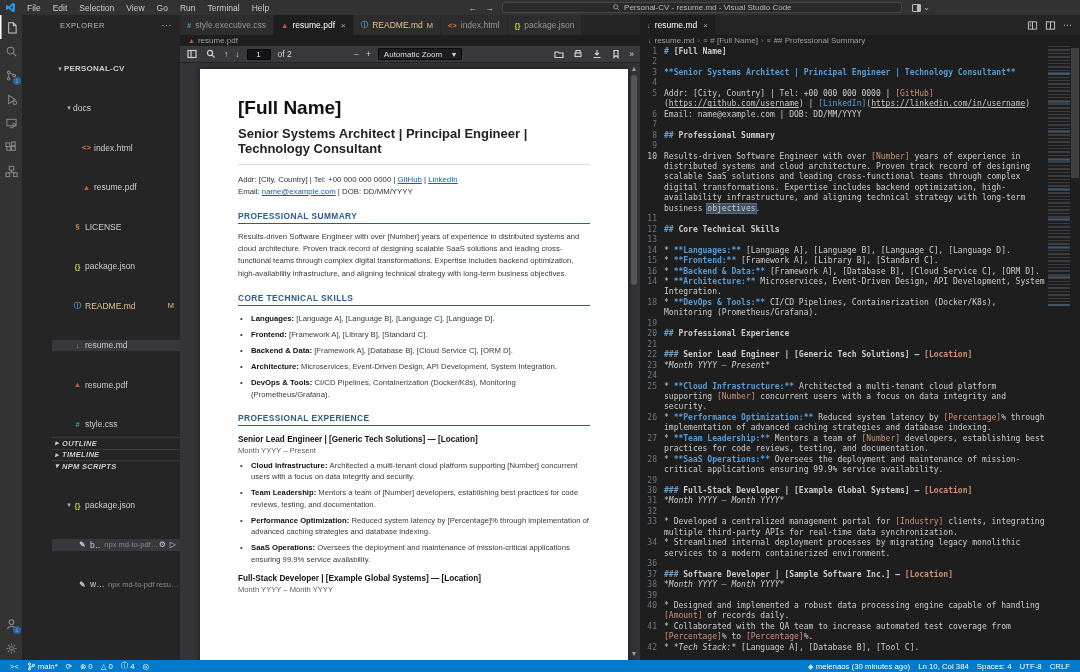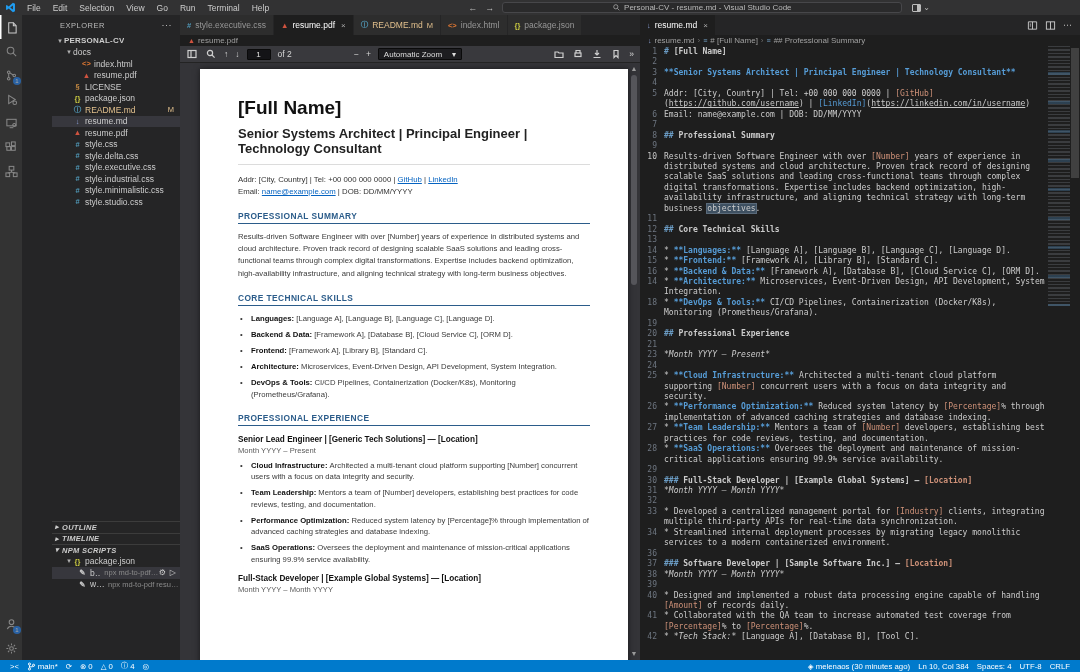--- a/index.html
+++ b/index.html
@@ -32,21 +32,21 @@
   .ab-icon svg { width:13px; height:13px; stroke:#cccccc; fill:none; stroke-width:1.1; }
   .ab-spacer { flex:1; }
   .badge { position:absolute; right:1px; bottom:2px; min-width:8px; height:8px; border-radius:4px; background:#2188ff;
            color:#fff; font-size:6px; line-height:8px; text-align:center; padding:0 1px; }
 
   
   .sidebar { width:158px; background:#252526; flex:0 0 auto; display:flex; flex-direction:column; font-size:8.5px; overflow:hidden;padding-left:30px; }
   .sb-header { height:20px; display:flex; align-items:center; padding:0 8px; color:#bbbbbb; font-size:7.5px; letter-spacing:.5px; }
   .sb-header .more { margin-left:auto; color:#cccccc; font-size:9px; }
   .tree { flex:1; overflow:hidden; }
-  .trow { height:11.5px; display:flex; align-items:center; white-space:nowrap; cursor:pointer; color:#cccccc; }
+  .trow { height:11.5px; display:flex; align-items:center; white-space:nowrap; cursor:pointer; color:#cccccc;margin-top:28px; }
   .trow.sel { background:#37373d; }
   .trow .chev { width:8px; text-align:center; font-size:7px; color:#b0b0b0; flex:0 0 auto; }
   .trow .fic { width:9px; margin-right:3px; font-size:7.5px; text-align:center; flex:0 0 auto; font-weight:bold; }
   .trow .lbl { overflow:hidden; text-overflow:ellipsis; }
   .trow .gitm { margin-left:auto; margin-right:6px; color:#e2c08d; font-size:7.5px; }
   .trow.bold .lbl { font-weight:bold; font-size:8px; letter-spacing:.2px; }
   .panel-head { height:11.5px; display:flex; align-items:center; border-top:1px solid #3c3c3c; font-weight:bold; font-size:7.5px; letter-spacing:.3px; color:#cccccc; cursor:pointer;font-style:italic; }
   .panel-head .chev { width:10px; text-align:center; font-size:7px; }
   .npm-desc { color:#8a8a8a; margin-left:4px; overflow:hidden; text-overflow:ellipsis; font-size:7.5px; }
   .row-actions { margin-left:auto; margin-right:4px; display:flex; gap:4px; color:#cccccc; font-size:8px; flex:0 0 auto; }
@@ -439,22 +439,22 @@
             <div class="pd-name">[Full Name]</div>
             <div class="pd-tag">Senior Systems Architect | Principal Engineer | Technology Consultant</div>
             <div class="pd-hr"></div>
             <div class="pd-contact"><span>Addr: [City, Country] | Tel: +00 000 000 0000 | </span><a>GitHub</a><span> | </span><a>LinkedIn</a></div>
             <div class="pd-contact"><span>Email: </span><a>name@example.com</a><span> | DOB: DD/MM/YYYY</span></div>
             <div class="pd-sec-h">PROFESSIONAL SUMMARY</div>
             <div class="pd-para">Results-driven Software Engineer with over [Number] years of experience in distributed systems and cloud architecture. Proven track record of designing scalable SaaS solutions and leading cross-functional teams through complex digital transformations. Expertise includes backend optimization, high-availability infrastructure, and aligning technical strategy with long-term business objectives.</div>
             <div class="pd-sec-h">CORE TECHNICAL SKILLS</div>
             <div class="pd-ul">
               <div class="pd-li"><b>Languages: </b>[Language A], [Language B], [Language C], [Language D].</div>
+              <div class="pd-li"><b>Frontend: </b>[Framework A], [Library B], [Standard C].</div>
               <div class="pd-li"><b>Backend &amp; Data: </b>[Framework A], [Database B], [Cloud Service C], [ORM D].</div>
-              <div class="pd-li"><b>Frontend: </b>[Framework A], [Library B], [Standard C].</div>
               <div class="pd-li"><b>Architecture: </b>Microservices, Event-Driven Design, API Development, System Integration.</div>
               <div class="pd-li"><b>DevOps &amp; Tools: </b>CI/CD Pipelines, Containerization (Docker/K8s), Monitoring (Prometheus/Grafana).</div>
             </div>
             <div class="pd-sec-h">PROFESSIONAL EXPERIENCE</div>
             <div class="pd-job-t">Senior Lead Engineer | [Generic Tech Solutions] — [Location]</div>
             <div class="pd-job-d">Month YYYY – Present</div>
             <div class="pd-ul">
               <div class="pd-li"><b>Cloud Infrastructure: </b>Architected a multi-tenant cloud platform supporting [Number] concurrent users with a focus on data integrity and security.</div>
               <div class="pd-li"><b>Team Leadership: </b>Mentors a team of [Number] developers, establishing best practices for code reviews, testing, and documentation.</div>
               <div class="pd-li"><b>Performance Optimization: </b>Reduced system latency by [Percentage]% through implementation of advanced caching strategies and database indexing.</div>
@@ -581,20 +581,24 @@
             </div>
             <div class="cl">
               <span class="ln">20</span>
               <span class="lt"><span class="c-hm">## </span><span class="c-h">Professional Experience</span></span>
             </div>
             <div class="cl">
               <span class="ln">21</span>
               <span class="lt">&nbsp;</span>
             </div>
             <div class="cl">
+              <span class="ln">22</span>
+              <span class="lt"><span class="c-hm">### </span><span class="c-h">Senior Lead Engineer | [Generic Tech Solutions] — </span><span class="c-ob">[Location]</span></span>
+            </div>
+            <div class="cl">
               <span class="ln">23</span>
               <span class="lt"><span class="c-i">*Month YYYY – Present*</span></span>
             </div>
             <div class="cl">
               <span class="ln">24</span>
               <span class="lt">&nbsp;</span>
             </div>
             <div class="cl">
               <span class="ln">25</span>
               <span class="lt"><span class="c-t">* </span><span class="c-b">**Cloud Infrastructure:**</span><span class="c-t"> Architected a multi-tenant cloud platform supporting </span><span class="c-o">[Number]</span><span class="c-t"> concurrent users with a focus on data integrity and security.</span></span>

